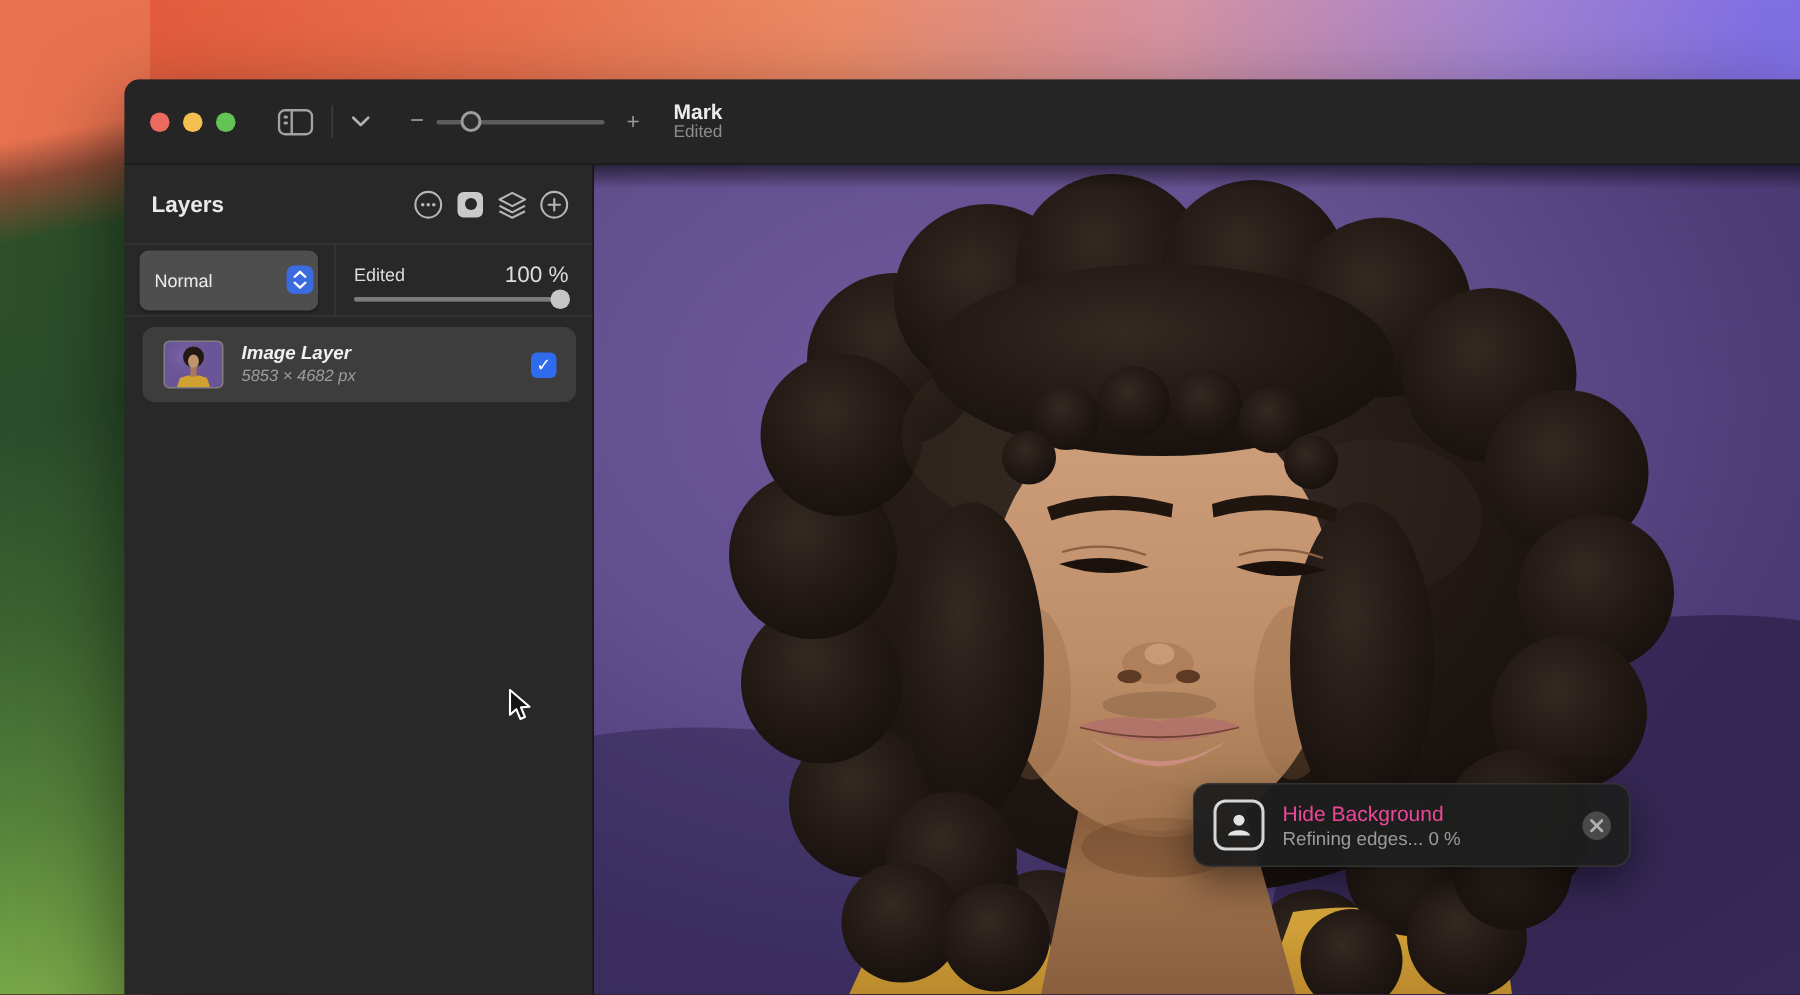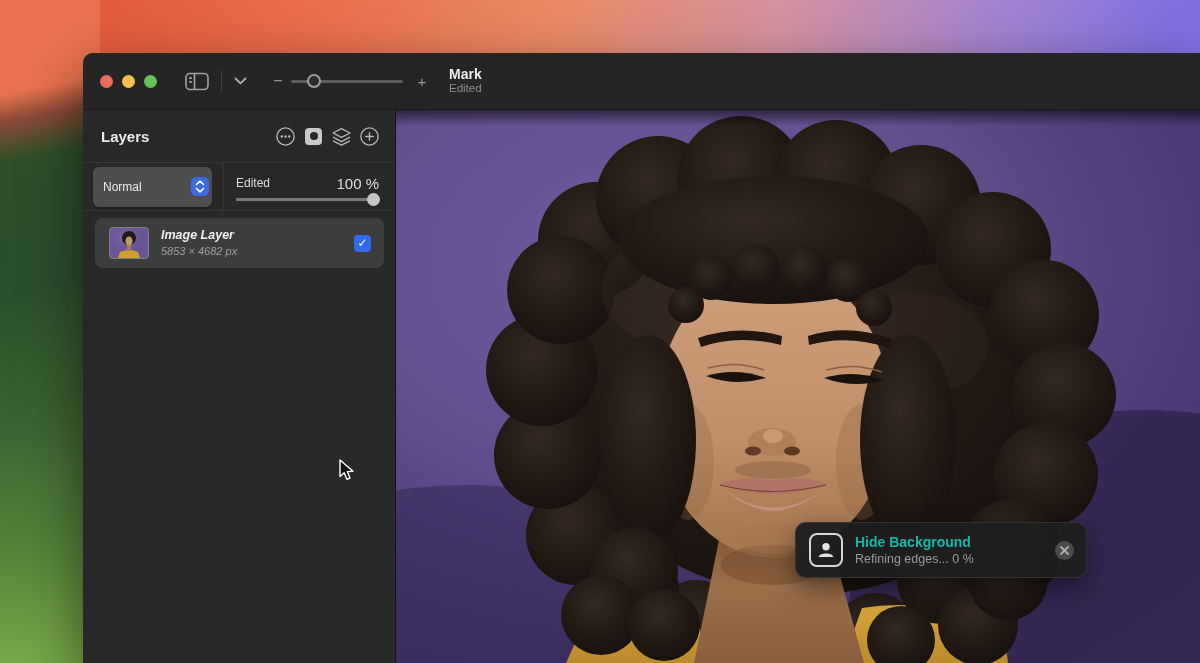--- a/index.html
+++ b/index.html
@@ -81,21 +81,21 @@
   .canvas { flex:1; position:relative; overflow:hidden; background:#5e4b88; }
   .canvas svg.portrait { position:absolute; inset:0; width:100%; height:100%; display:block; }
 
   
   .toast { position:absolute; left:399px; top:412px; width:292px; height:56px;
     background:rgba(30,30,30,.96); border:1px solid rgba(255,255,255,.09); border-radius:11px;
     box-shadow:0 10px 26px rgba(0,0,0,.45); display:flex; align-items:center; padding:0 12px 0 13px; }
   .toast-icon { width:34px; height:34px; border:2px solid #d6d6d6; border-radius:8px; flex:0 0 34px;
     display:flex; align-items:center; justify-content:center; }
   .toast-texts { margin-left:12px; line-height:1.15; }
-  .toast-title { font-size:14px; font-weight:bold; color:#14b8a6; }
+  .toast-title { font-size:14px; font-weight:normal; color:#ec4899; }
   .toast-status { font-size:12.5px; color:#9b9b9b; margin-top:2px; }
   .toast-close { margin-left:auto; width:19px; height:19px; border-radius:50%; background:#4a4a4a;
     display:flex; align-items:center; justify-content:center; cursor:pointer; }
 
   
   .cursor { position:absolute; left:337px; top:459px; z-index:50; pointer-events:none; }
 </style>
 </head>
 <body>
 

